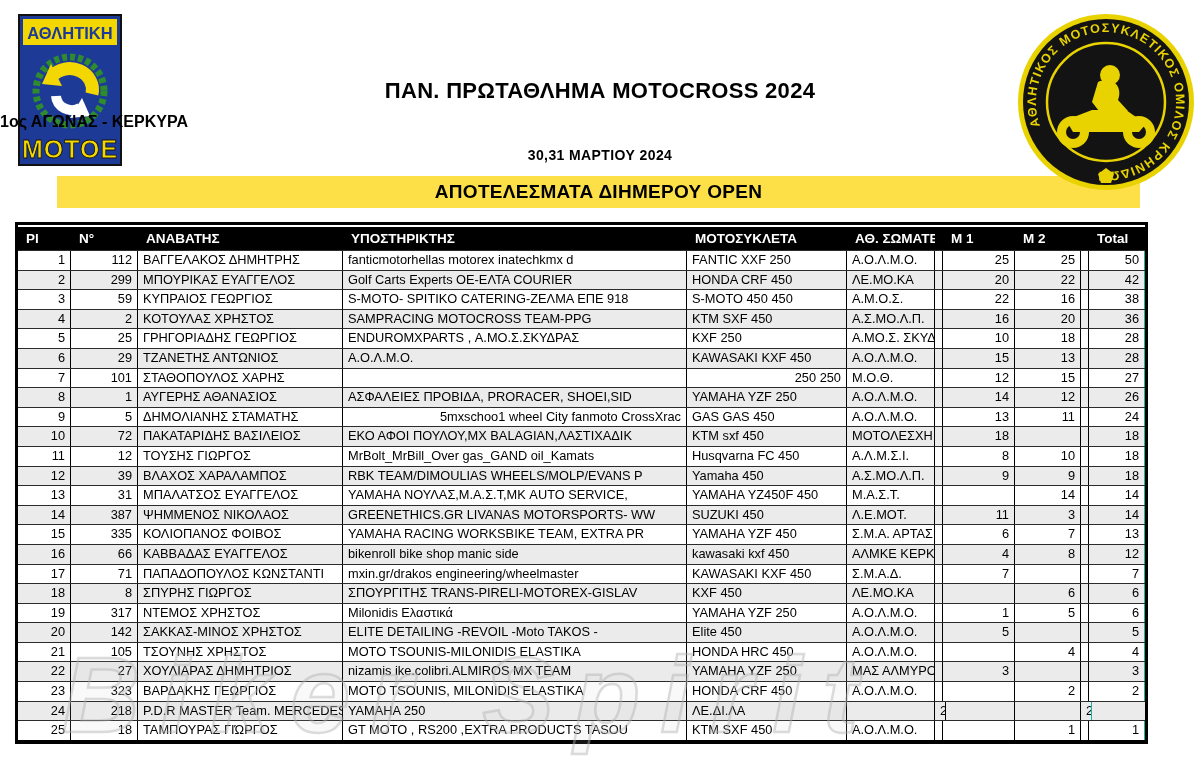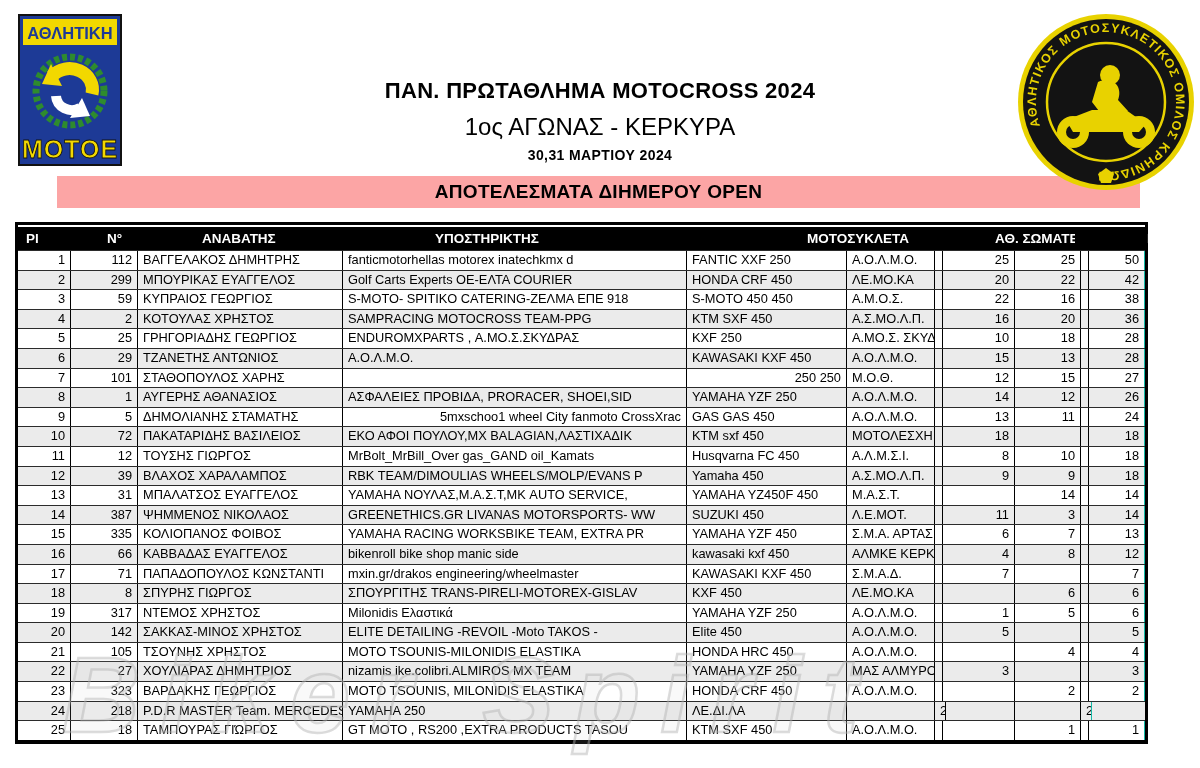--- a/index.html
+++ b/index.html
@@ -8,34 +8,34 @@
 
   
   .logo-left{position:absolute;left:18px;top:14px;width:104px;height:152px;}
 
   
   .badge-right{position:absolute;left:1016px;top:12px;width:180px;height:180px;}
 
   
   .title1{position:absolute;left:0;right:0;top:78px;text-align:center;
           font-size:22px;font-weight:bold;letter-spacing:.3px;}
-  .title2{position:absolute;left:0;right:0;top:113px;text-align:center;
-          font-size:24px;font-weight:normal;}
+  .title2{position:absolute;left:0;right:0;top:113px;text-align:left;
+          font-size:16px;font-weight:bold;}
   .title3{position:absolute;left:0;right:0;top:147px;text-align:center;
           font-size:14px;font-weight:bold;letter-spacing:.4px;}
   .section-band{position:absolute;left:57px;top:176px;width:1083px;height:32px;
-          background:#fca5a5;display:flex;align-items:center;justify-content:center;
+          background:#fde047;display:flex;align-items:center;justify-content:center;
           font-size:19px;font-weight:bold;letter-spacing:.3px;}
 
   
   .table-wrap{position:absolute;left:15px;top:222px;width:1133px;
           border:3px solid #000;background:#fff;padding-top:2px;box-sizing:border-box;
           --cols:53px 67px 205px 344px 160px 88px 8px 72px 66px 8px 1fr;}
   .t-head{display:grid;grid-template-columns:var(--cols);background:#000;color:#fff;
-          height:23px;line-height:23px;font-size:13.5px;font-weight:bold;gap:28px;}
+          height:23px;line-height:23px;font-size:13.5px;font-weight:bold;}
   .t-head .c{padding-left:8px;white-space:nowrap;overflow:hidden;}
   .t-row{display:grid;grid-template-columns:var(--cols);height:18.6px;line-height:18.6px;
           font-size:12.8px;border-top:1px solid #2b2b2b;background:#fff;}
   .t-row.alt{background:#ebebeb;}
   .t-row .c{border-right:1px solid #000;overflow:hidden;white-space:nowrap;padding:0 5px;box-sizing:border-box;}
   .t-row .c:last-child{border-right:1px solid #14b8a6;}
   .t-row .sp{border-right:1px solid #000;}
   .ra{text-align:right;}
   .t-body .t-row:last-child{border-bottom:1px solid #000;}
 

